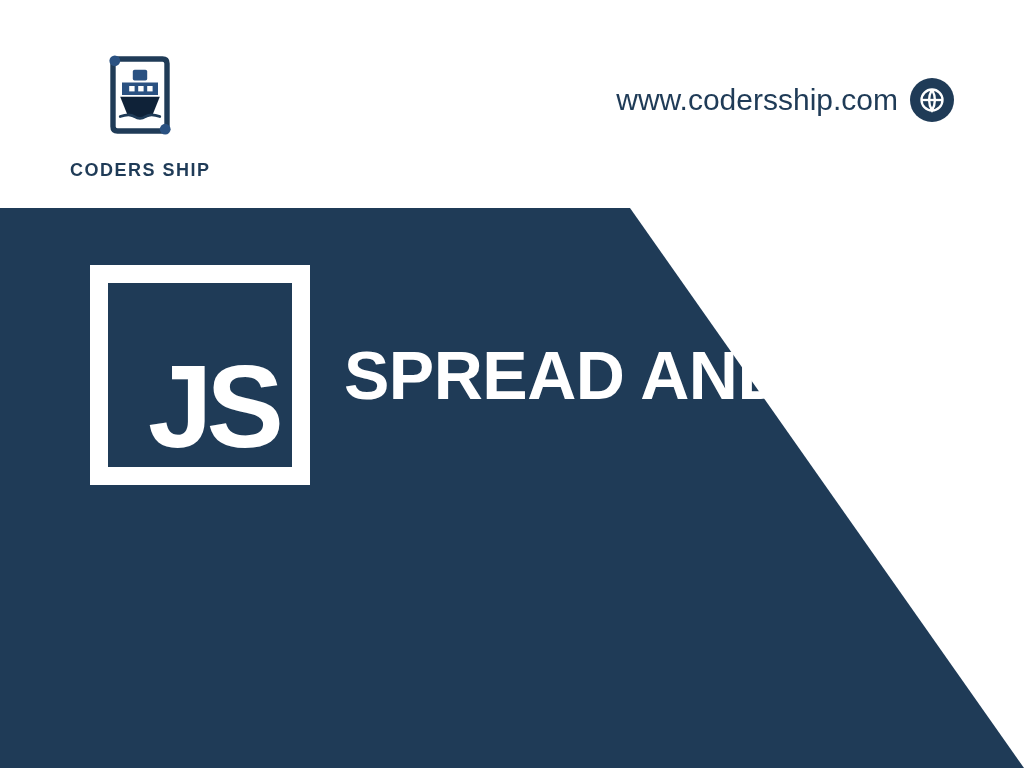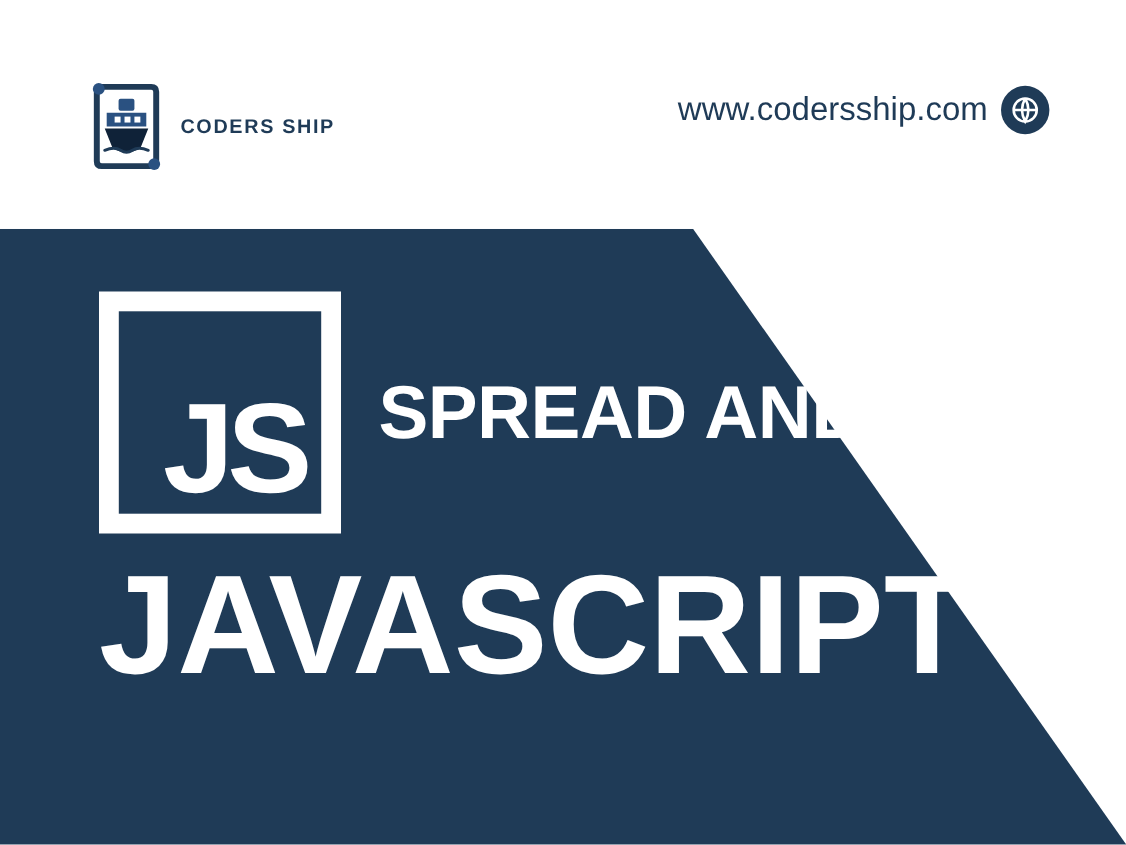--- a/index.html
+++ b/index.html
@@ -17,23 +17,23 @@
     left: 0;
     right: 0;
     height: 230px;
     display: flex;
     justify-content: space-between;
     align-items: center;
     padding: 0 70px;
   }
   .logo-block {
     display: flex;
-    flex-direction: row;
+    flex-direction: column;
     align-items: center;
-    gap: 4px;
+    gap: 20px;
   }
   .logo-icon {
     width: 90px;
     height: 90px;
   }
   .logo-text {
     font-size: 18px;
     font-weight: 700;
     letter-spacing: 1.5px;
     color: #1f3b57;
@@ -146,14 +146,13 @@
 
 <div class="hero-content">
   <div class="row1">
     <div class="js-box">
       <div class="js-letters">JS</div>
     </div>
     <div class="topic-text">
       <div>SPREAD AND</div>
     </div>
   </div>
-  <div class="lang-text">JAVASCRIPT</div>
 </div>
 
 </body></html>

